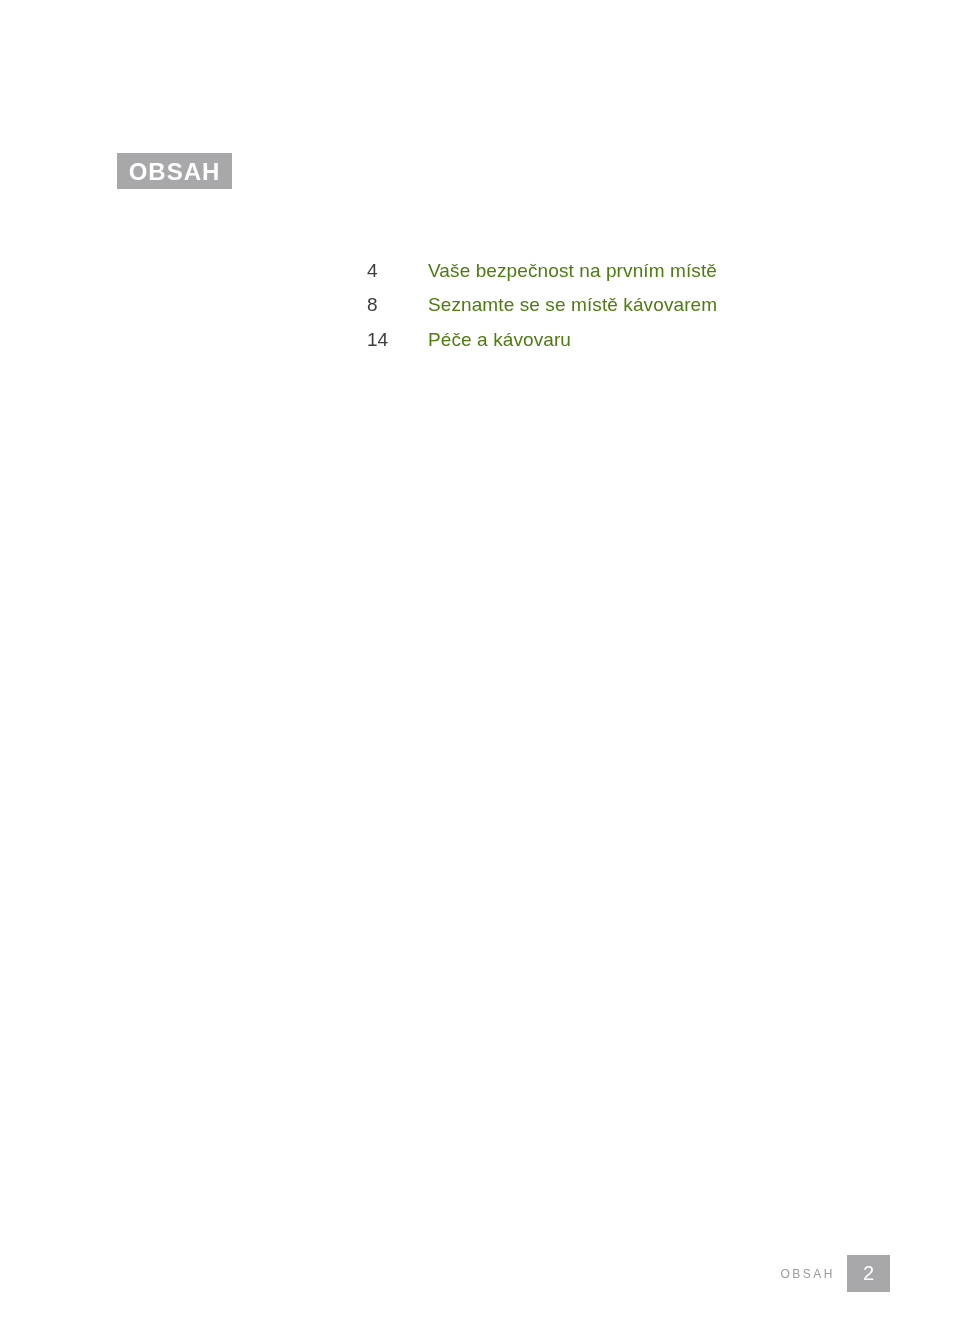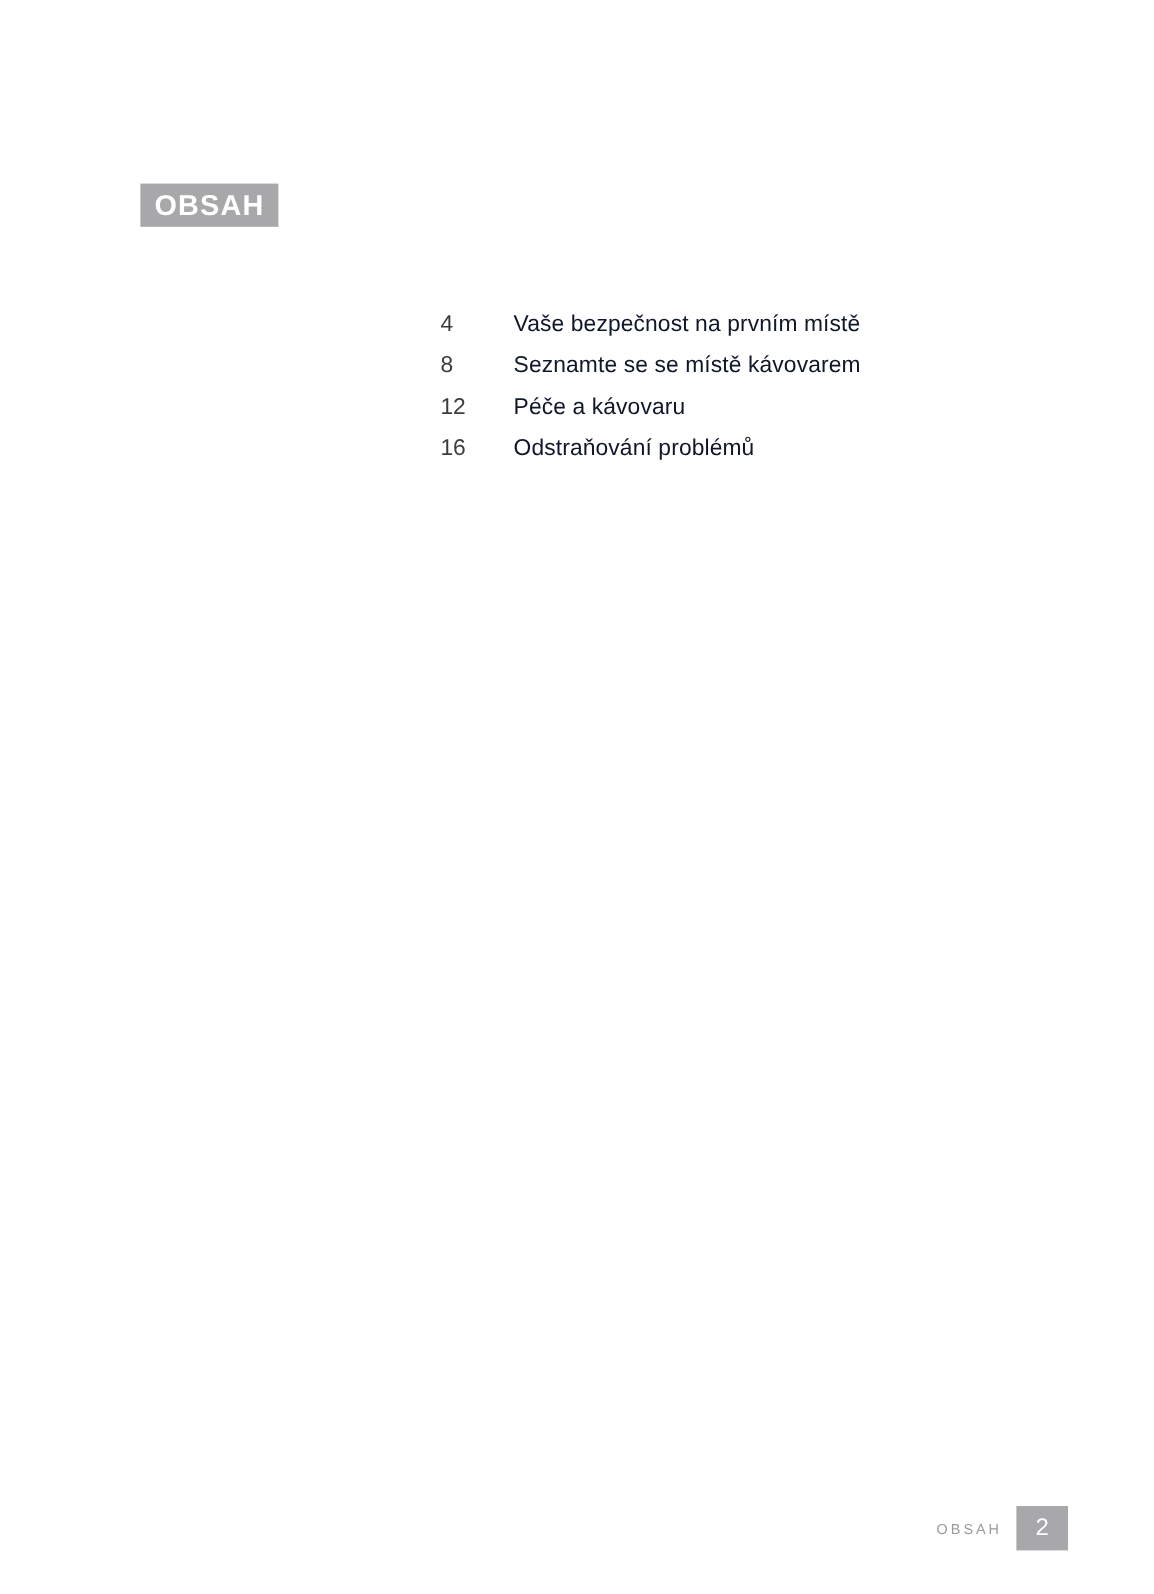--- a/index.html
+++ b/index.html
@@ -47,21 +47,21 @@
     height: 34.4px;
     color: #3d3d3d;
     font-size: 19px;
   }
   .toc-page-num {
     width: 61px;
     flex: 0 0 61px;
     color: #3d3d3d;
   }
   .toc-title {
-    color: #0f172a;
+    color: #4d7c0f;
     letter-spacing: 0.1px;
   }
   
   .footer {
     position: absolute;
     top: 1247px;
     left: 0;
     width: 890px;
     display: flex;
     justify-content: flex-end;
@@ -94,26 +94,22 @@
   <div class="toc">
     <div class="toc-row">
       <span class="toc-page-num">4</span>
       <span class="toc-title">Vaše bezpečnost na prvním místě</span>
     </div>
     <div class="toc-row">
       <span class="toc-page-num">8</span>
       <span class="toc-title">Seznamte se se místě kávovarem</span>
     </div>
     <div class="toc-row">
-      <span class="toc-page-num">12</span>
+      <span class="toc-page-num">14</span>
       <span class="toc-title">Péče a kávovaru</span>
-    </div>
-    <div class="toc-row">
-      <span class="toc-page-num">16</span>
-      <span class="toc-title">Odstraňování problémů</span>
     </div>
   </div>
 
   <div class="footer">
     <span class="footer-label">OBSAH</span>
     <span class="footer-page-box">2</span>
   </div>
 
 </div>
 

